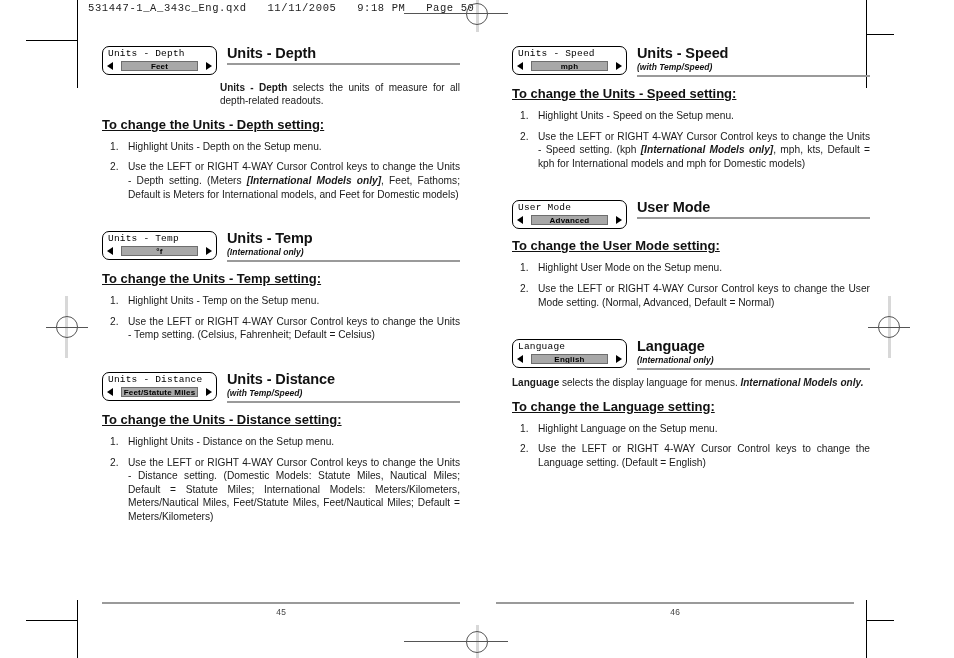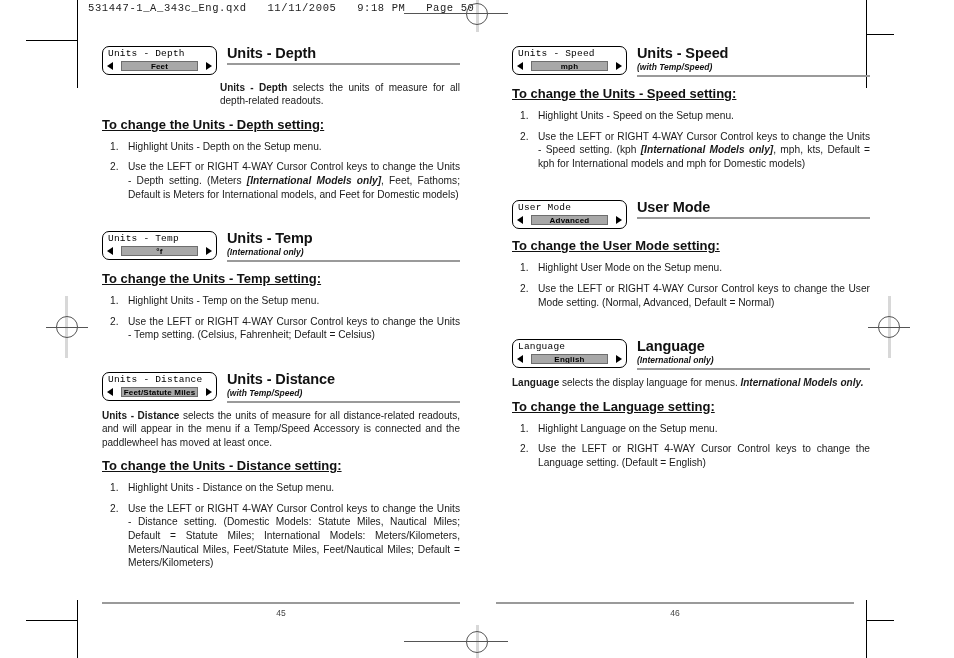--- a/index.html
+++ b/index.html
@@ -197,21 +197,21 @@
   }
   .footer-rule {
     height: 2px;
     background: #9a9a9a;
   }
   .footer-num {
     text-align: center;
     font-size: 8.5px;
     color: #444;
     margin-top: 4px;
-    font-family: Liberation Sans, sans-serif;
+    font-family: Liberation Mono, monospace;
   }
   .foot-left  { left: 102px; }
   .foot-right { left: 496px; }
 </style>
 </head>
 <body>
 
 <div class="mark" style="left:77px;  top:0px;   width:1px;  height:88px;"></div>
 <div class="mark" style="left:26px;  top:40px;  width:51px; height:1px;"></div>
 <div class="mark" style="left:866px; top:0px;   width:1px;  height:88px;"></div>
@@ -296,21 +296,20 @@
           <span class="lcd-bar">Feet/Statute Miles</span>
           <span class="arrow arrow-r"></span>
         </div>
       </div>
       <div class="head-text">
         <div class="sec-title">Units - Distance</div>
         <div class="sec-sub">(with Temp/Speed)</div>
         <div class="head-rule"></div>
       </div>
     </div>
-    <p class="body-p"><b>Units - Distance</b><span> selects the units of measure for all distance-related readouts, and will appear in the menu if a Temp/Speed Accessory is connected and the paddlewheel has moved at least once.</span></p>
     <div class="todo">To change the Units - Distance setting:</div>
     <ol class="steps">
       <li><span>Highlight Units - Distance on the Setup menu.</span></li>
       <li><span>Use the LEFT or RIGHT 4-WAY Cursor Control keys to change the Units - Distance setting. (Domestic Models: Statute Miles, Nautical Miles; Default = Statute Miles; International Models: Meters/Kilometers, Meters/Nautical Miles, Feet/Statute Miles, Feet/Nautical Miles; Default = Meters/Kilometers)</span></li>
     </ol>
   </div>
 </div>
 
 <div class="column col-right">
 

